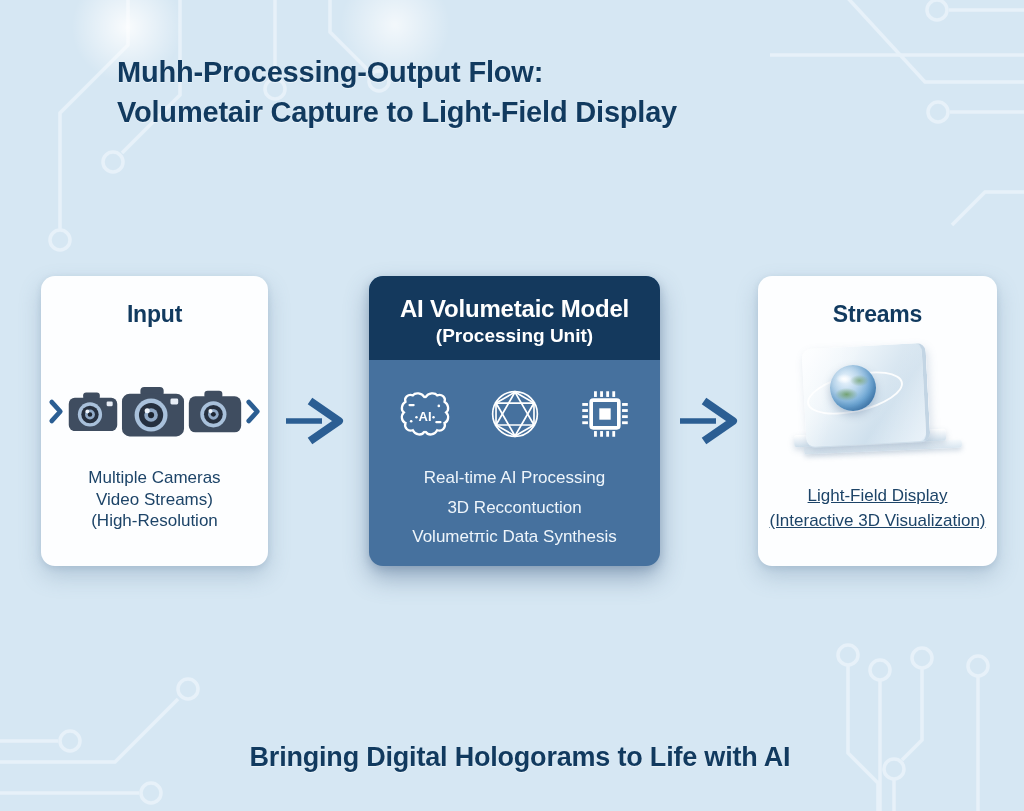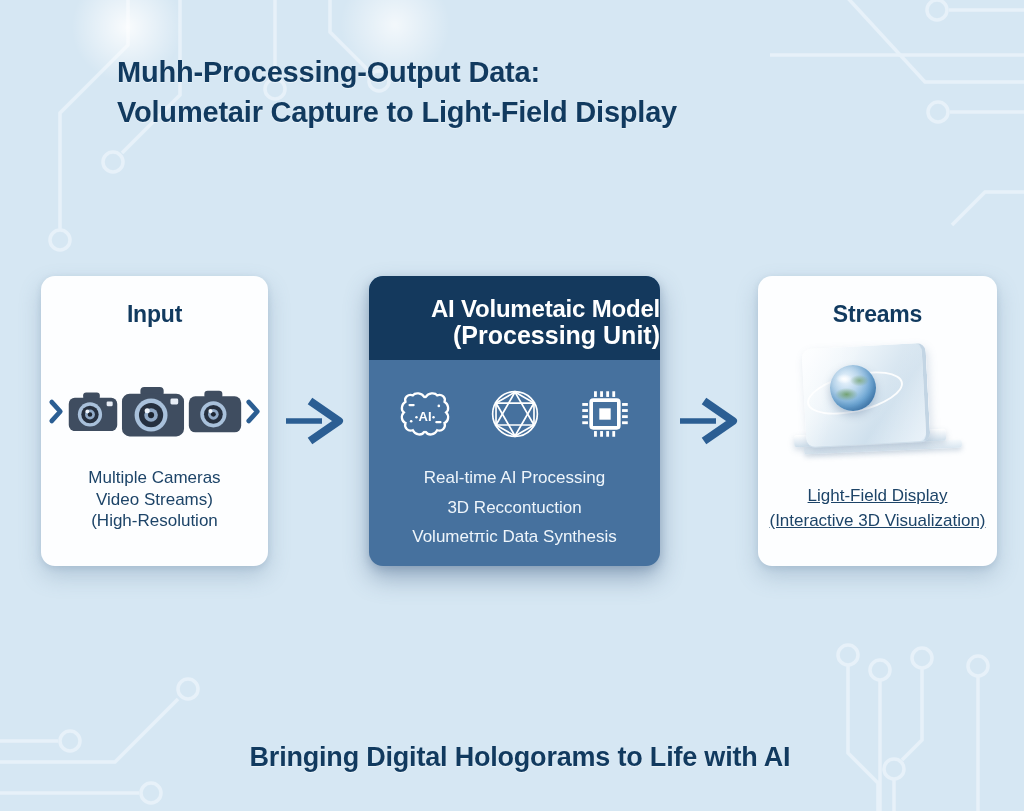--- a/index.html
+++ b/index.html
@@ -26,23 +26,23 @@
   .card{position:absolute;top:276px;height:290px;border-radius:14px;
         background:var(--card);
         box-shadow:0 10px 22px rgba(96,125,155,.30),0 2px 6px rgba(96,125,155,.18);}
   .input-card{left:41px;width:227px;}
   .output-card{left:758px;width:239px;}
   .proc-card{left:369px;width:291px;background:var(--mid-body);overflow:hidden;
              box-shadow:0 12px 24px rgba(70,100,135,.45),0 3px 8px rgba(70,100,135,.25);}
   .card h2{margin:0;padding-top:25px;text-align:center;font-size:23px;
            font-weight:bold;color:var(--navy);letter-spacing:-0.2px;}
   .proc-header{height:84px;background:var(--mid-header);border-radius:14px 14px 0 0;
-               text-align:right;color:#fff;}
+               text-align:center;color:#fff;}
   .proc-header .l1{padding-top:18px;font-size:24px;font-weight:bold;line-height:29px;letter-spacing:-0.2px;}
-  .proc-header .l2{font-size:25px;font-weight:bold;line-height:25px;}
+  .proc-header .l2{font-size:19px;font-weight:bold;line-height:25px;}
   .cam-row{position:absolute;left:0;top:102px;width:100%;height:66px;
            display:flex;align-items:center;justify-content:center;gap:3px;}
   .caption{position:absolute;left:0;width:100%;text-align:center;
            color:var(--caption);font-size:17px;line-height:21.5px;}
   .input-card .caption{top:191px;}
   .output-card .caption{top:207px;font-size:17px;line-height:25px;text-decoration:underline;}
   .proc-icons{position:absolute;left:0;top:108px;width:100%;height:60px;
               display:flex;align-items:center;justify-content:center;gap:37px;}
   .features{position:absolute;left:0;top:187px;width:100%;text-align:center;
             color:var(--mid-text);font-size:17px;line-height:29.5px;}
@@ -111,21 +111,21 @@
       <path d="M922,669 V740 L902,760"></path>
     <circle cx="894" cy="769" r="10"></circle>
       <path d="M894,780 V816"></path>
     <circle cx="978" cy="666" r="10"></circle>
       <path d="M978,677 V816"></path>
   </svg>
   <div class="glare g1"></div>
   <div class="glare g2"></div>
 
   <header class="title">
-    <div>Muhh-Processing-Output Data:</div>
+    <div>Muhh-Processing-Output Flow:</div>
     <div>Volumetair Capture to Light-Field Display</div>
   </header>
 
   <section class="card input-card">
     <h2>Input</h2>
     <div class="cam-row">
       <svg width="17" height="27" viewBox="0 0 18 28" fill="none" stroke="var(--arrow)" stroke-width="5" stroke-linecap="round" stroke-linejoin="round">
         <polyline points="4,4 13,14 4,24"></polyline>
       </svg>
       <svg width="50" viewBox="0 0 66 54">

